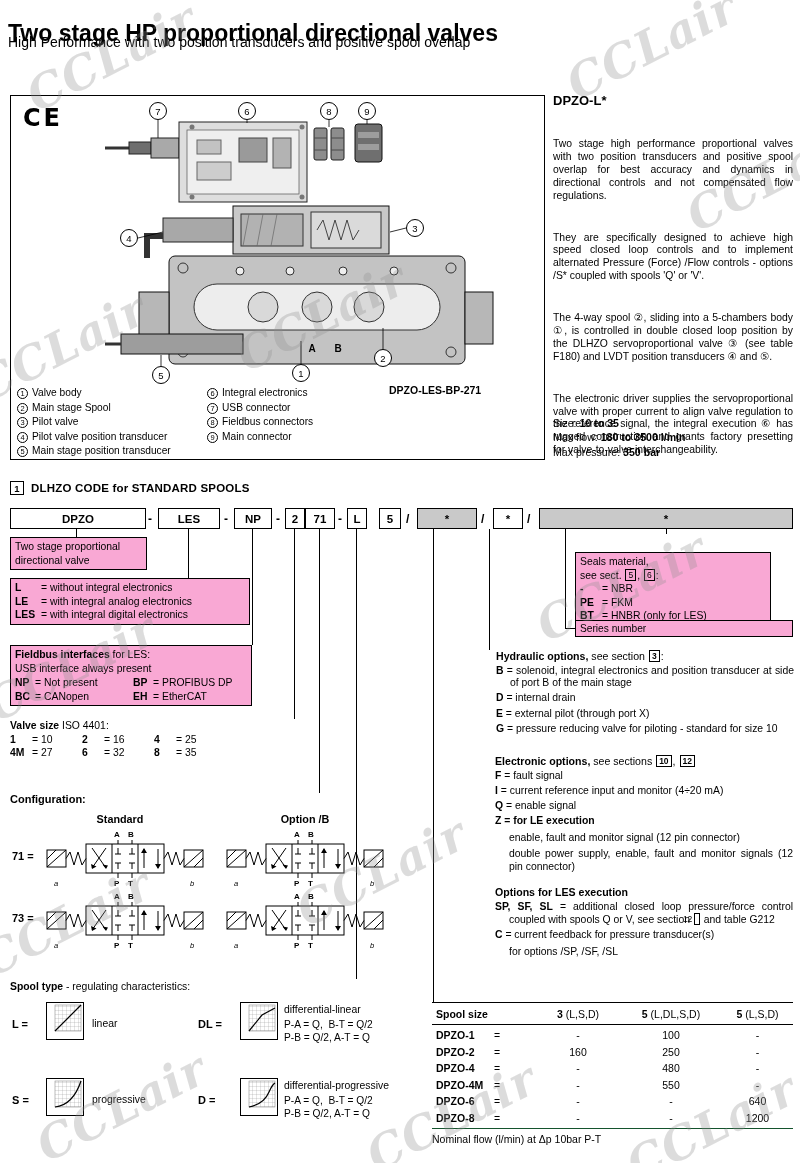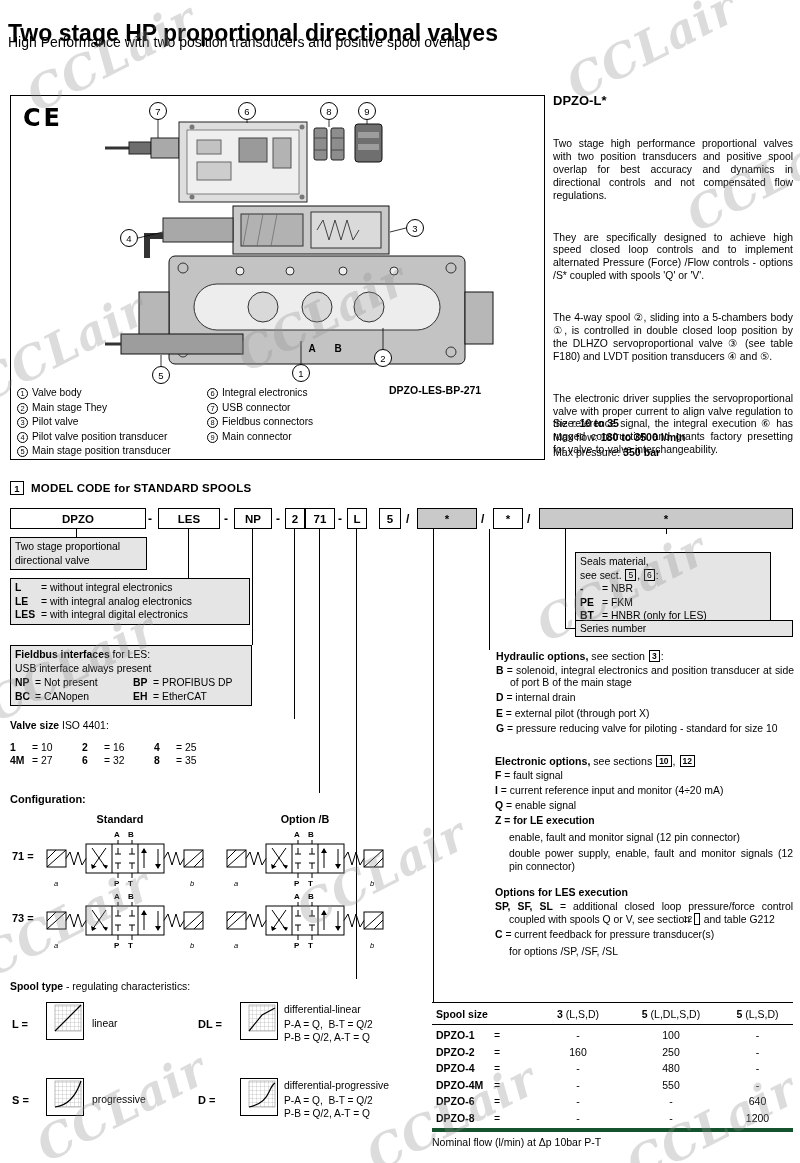--- a/index.html
+++ b/index.html
@@ -26,21 +26,21 @@
   .secnum { width:14px; height:14px; border:1px solid #000; font-size:9.5px; text-align:center; line-height:13px; font-weight:bold; }
   .sectitle { font-size:11.5px; font-weight:bold; letter-spacing:.2px; }
 
   .cb { position:absolute; top:508px; height:21px; border:1px solid #000; font-size:11.5px; font-weight:bold;
         display:flex; align-items:center; justify-content:center; background:#fff; }
   .cb.gray { background:#c9c9c9; }
   .csep { position:absolute; top:508px; height:21px; font-size:12px; font-weight:bold; display:flex; align-items:center; }
   .vline { position:absolute; border-left:1px solid #000; width:0; }
   .hline { position:absolute; border-top:1px solid #000; height:0; }
 
-  .anbox { position:absolute; border:1px solid #000; font-size:10.4px; padding:2px 4px; background:#e5e5e5; line-height:1.3; }
+  .anbox { position:absolute; border:1px solid #000; font-size:10.4px; padding:2px 4px; background:#f9a8d4; line-height:1.3; }
   .plain { position:absolute; font-size:10.4px; line-height:1.3; }
   .kw { display:inline-block; font-weight:bold; }
   .w26 { width:26px; } .w22 { width:22px; } .w20 { width:20px; }
   .refbox { display:inline-block; border:1px solid #000; font-size:8.5px; line-height:10px; padding:0 2px; margin:0 1px; vertical-align:1px; }
 
   .rtitle { font-size:10.6px; font-weight:bold; }
   .rcol { position:absolute; width:298px; }
   .ritem { font-size:10.4px; line-height:1.22; padding-left:14px; text-indent:-14px; margin-top:2.5px; text-align:justify; }
   .rsub { font-size:10.4px; line-height:1.22; padding-left:14px; margin-top:4px; text-align:justify; }
 
@@ -54,21 +54,21 @@
   .spk { position:absolute; font-size:11px; font-weight:bold; }
   .spn { position:absolute; font-size:10.4px; }
   .note { position:absolute; font-size:10.2px; white-space:pre; }
 
   .ft { left:432px; top:1002px; width:361px; font-size:10.5px; }
   .ft-grid { display:grid; grid-template-columns:104px 84px 102px 71px; }
   .ft-head { border-top:1px solid #000; border-bottom:1px solid #000; padding:5px 0 4px; }
   .ft-c { text-align:center; }
   .cell-pad { padding-left:4px; }
   .ft-name { display:inline-block; width:58px; font-weight:bold; }
-  .ft-rows-wrap { border-bottom:4px solid #14532d; padding:2px 0; }
+  .ft-rows-wrap { border-bottom:1px solid #14532d; padding:2px 0; }
   .ft-row { line-height:16.5px; }
   .ft-foot { padding-top:4px; }
 
   .wm { position:absolute; font-family:"DejaVu Serif", serif; font-style:italic; font-weight:bold; font-size:46px;
         color:#8f8f8f; opacity:.3; transform:rotate(-27deg); letter-spacing:1px; z-index:9; pointer-events:none; }
 </style>
 </head>
 <body>
 
 <div class="page">
@@ -234,21 +234,21 @@
 
     <span class="photo-label">DPZO-LES-BP-271</span>
 
     <div class="legend" style="left:6px; width:186px">
       <div class="legend-item">
           <span class="cnum">1</span>
           <span>Valve body</span>
         </div>
       <div class="legend-item">
           <span class="cnum">2</span>
-          <span>Main stage They</span>
+          <span>Main stage Spool</span>
         </div>
       <div class="legend-item">
           <span class="cnum">3</span>
           <span>Pilot valve</span>
         </div>
       <div class="legend-item">
           <span class="cnum">4</span>
           <span>Pilot valve position transducer</span>
         </div>
       <div class="legend-item">
@@ -284,21 +284,21 @@
     <p>The electronic driver supplies the servoproportional valve with proper current to align valve regulation to the reference signal, the integral execution ⑥ has rugged construction and grants factory presetting for valve-to-valve interchangeability.</p>
   </div>
   <div class="abs spec">
     <div><span>Size:</span> <b>10 to 35</b></div>
     <div><span>Max flow:</span> <b>180 to 3500 l/min</b></div>
     <div><span>Max pressure:</span> <b>350 bar</b></div>
   </div>
 
   <div class="abs sechead">
     <span class="secnum">1</span>
-    <span class="sectitle">MODEL CODE for STANDARD SPOOLS</span>
+    <span class="sectitle">DLHZO CODE for STANDARD SPOOLS</span>
   </div>
 
   <div class="cb" style="left:10px; width:136px">DPZO</div>
   <div class="csep" style="left:148px">-</div>
   <div class="cb" style="left:158px; width:62px">LES</div>
   <div class="csep" style="left:224px">-</div>
   <div class="cb" style="left:234px; width:38px">NP</div>
   <div class="csep" style="left:276px">-</div>
   <div class="cb" style="left:285px; width:20px">2</div>
   <div class="cb" style="left:305px; width:30px">71</div>
@@ -341,21 +341,21 @@
     <div style="display:grid; grid-template-columns:118px 1fr; margin-top:1px">
       <div><span class="kw w20">NP</span><span>= Not present</span></div>
       <div><span class="kw w20">BP</span><span>= PROFIBUS DP</span></div>
       <div><span class="kw w20">BC</span><span>= CANopen</span></div>
       <div><span class="kw w20">EH</span><span>= EtherCAT</span></div>
     </div>
   </div>
 
   <div class="plain" style="left:10px; top:719px; width:250px">
     <div><b>Valve size</b><span> ISO 4401:</span></div>
-    <div style="margin-top:8px">
+    <div style="margin-top:0">
       <span style="display:inline-block;width:72px"><span class="kw w22">1</span><span>= 10</span></span><span style="display:inline-block;width:72px"><span class="kw w22">2</span><span>= 16</span></span><span style="display:inline-block"><span class="kw w22">4</span><span>= 25</span></span>
     </div>
     <div>
       <span style="display:inline-block;width:72px"><span class="kw w22">4M</span><span>= 27</span></span><span style="display:inline-block;width:72px"><span class="kw w22">6</span><span>= 32</span></span><span style="display:inline-block"><span class="kw w22">8</span><span>= 35</span></span>
     </div>
   </div>
 
   <div class="cfgtitle" style="left:10px; top:793px">Configuration:</div>
   <div class="cfgcol" style="left:60px; top:813px">Standard</div>
   <div class="cfgcol" style="left:245px; top:813px">Option /B</div>

